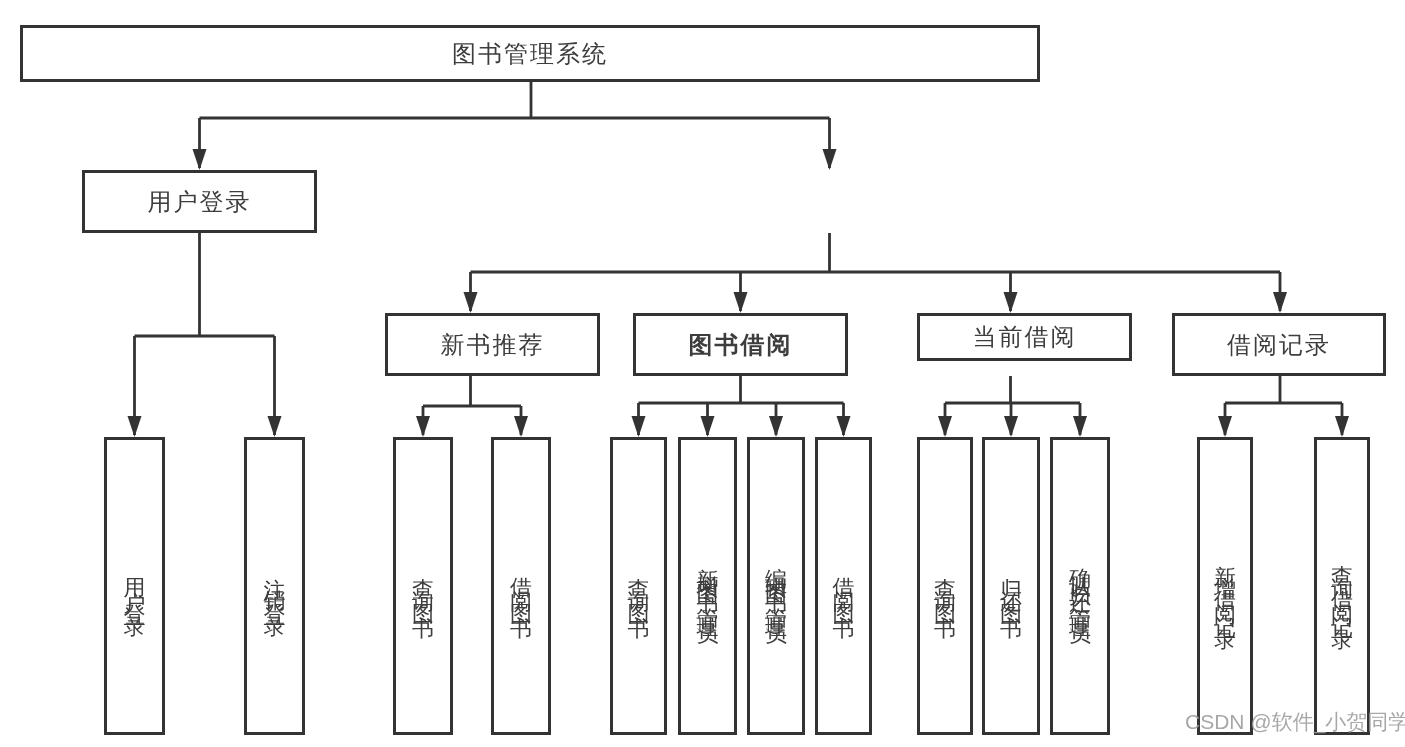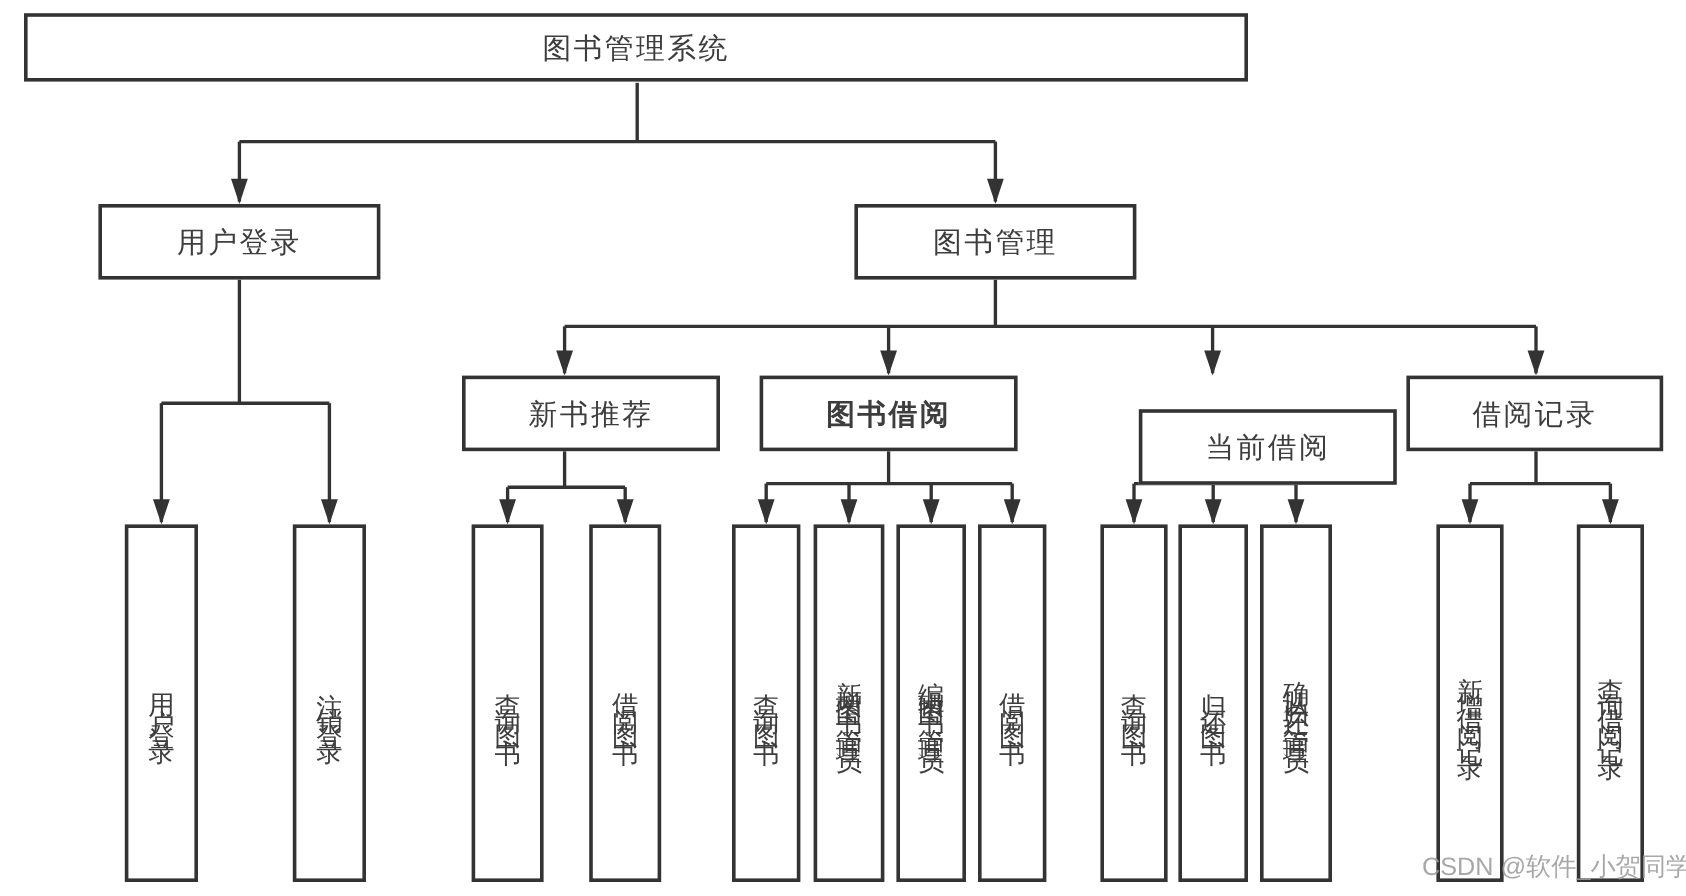--- a/index.html
+++ b/index.html
@@ -87,38 +87,35 @@
       <polygon points="769,416 783,416 776,437"></polygon>
       <polygon points="836.5,416 850.5,416 843.5,437"></polygon>
       <polygon points="938,416 952,416 945,437"></polygon>
       <polygon points="1004,416 1018,416 1011,437"></polygon>
       <polygon points="1073,416 1087,416 1080,437"></polygon>
       <polygon points="1218,416 1232,416 1225,437"></polygon>
       <polygon points="1335,416 1349,416 1342,437"></polygon>
     </g>
   </svg>
 
-  <div class="box h" style="left:20px;top:11px;width:1020px;height:57px;">
+  <div class="box h" style="left:20px;top:25px;width:1020px;height:57px;">
     <span class="label">图书管理系统</span>
   </div>
 
   <div class="box h" style="left:82px;top:170px;width:235px;height:63px;">
     <span class="label">用户登录</span>
-  </div>
-  <div class="box h" style="left:712px;top:170px;width:235px;height:63px;">
-    <span class="label">图书管理</span>
   </div>
 
   <div class="box h" style="left:363px;top:313px;width:215px;height:63px;margin-left:22px;">
     <span class="label">新书推荐</span>
   </div>
   <div class="box h" style="left:633px;top:313px;width:215px;height:63px;font-weight:bold;">
     <span class="label">图书借阅</span>
   </div>
-  <div class="box h" style="left:949px;top:313px;width:215px;height:63px;margin-top:28px;">
+  <div class="box h" style="left:917px;top:313px;width:215px;height:48px;">
     <span class="label">当前借阅</span>
   </div>
   <div class="box h" style="left:1172px;top:313px;width:214px;height:63px;">
     <span class="label">借阅记录</span>
   </div>
 
   <div class="box v" style="left:104px;top:437px;width:61px;height:298px;">
     <span class="label">用户登录</span>
   </div>
   <div class="box v" style="left:244px;top:437px;width:61px;height:298px;">

